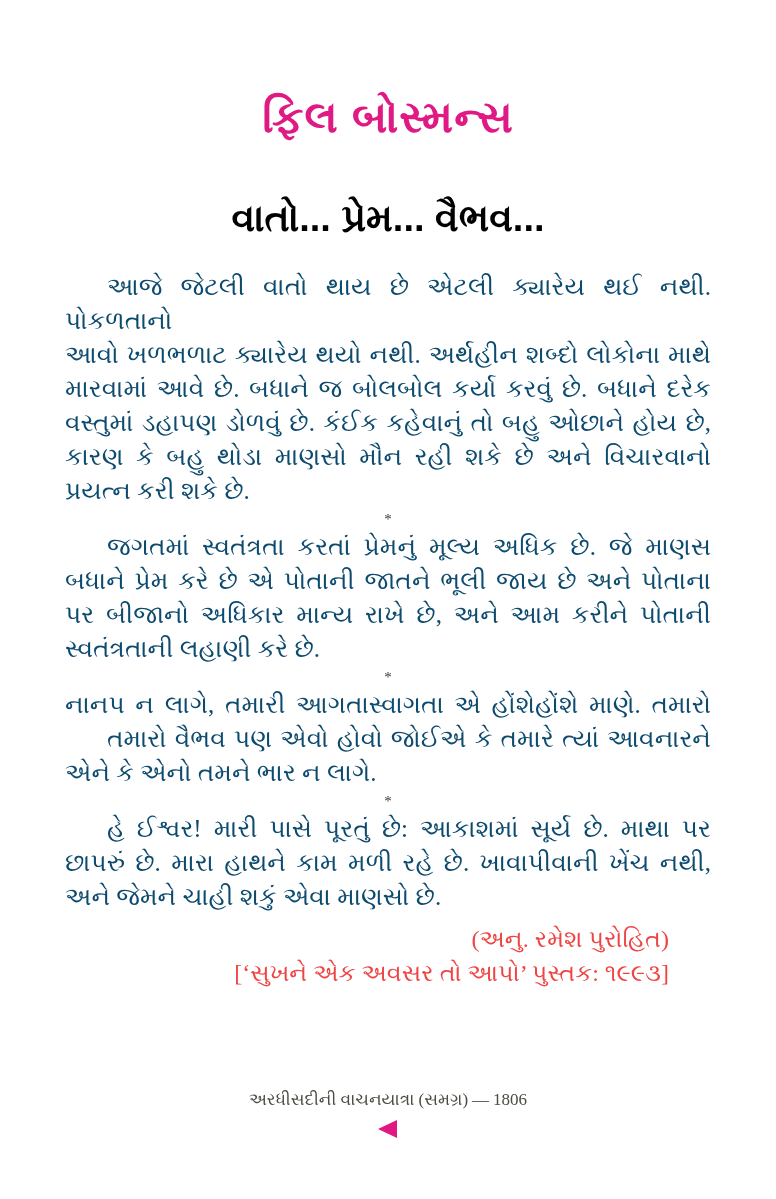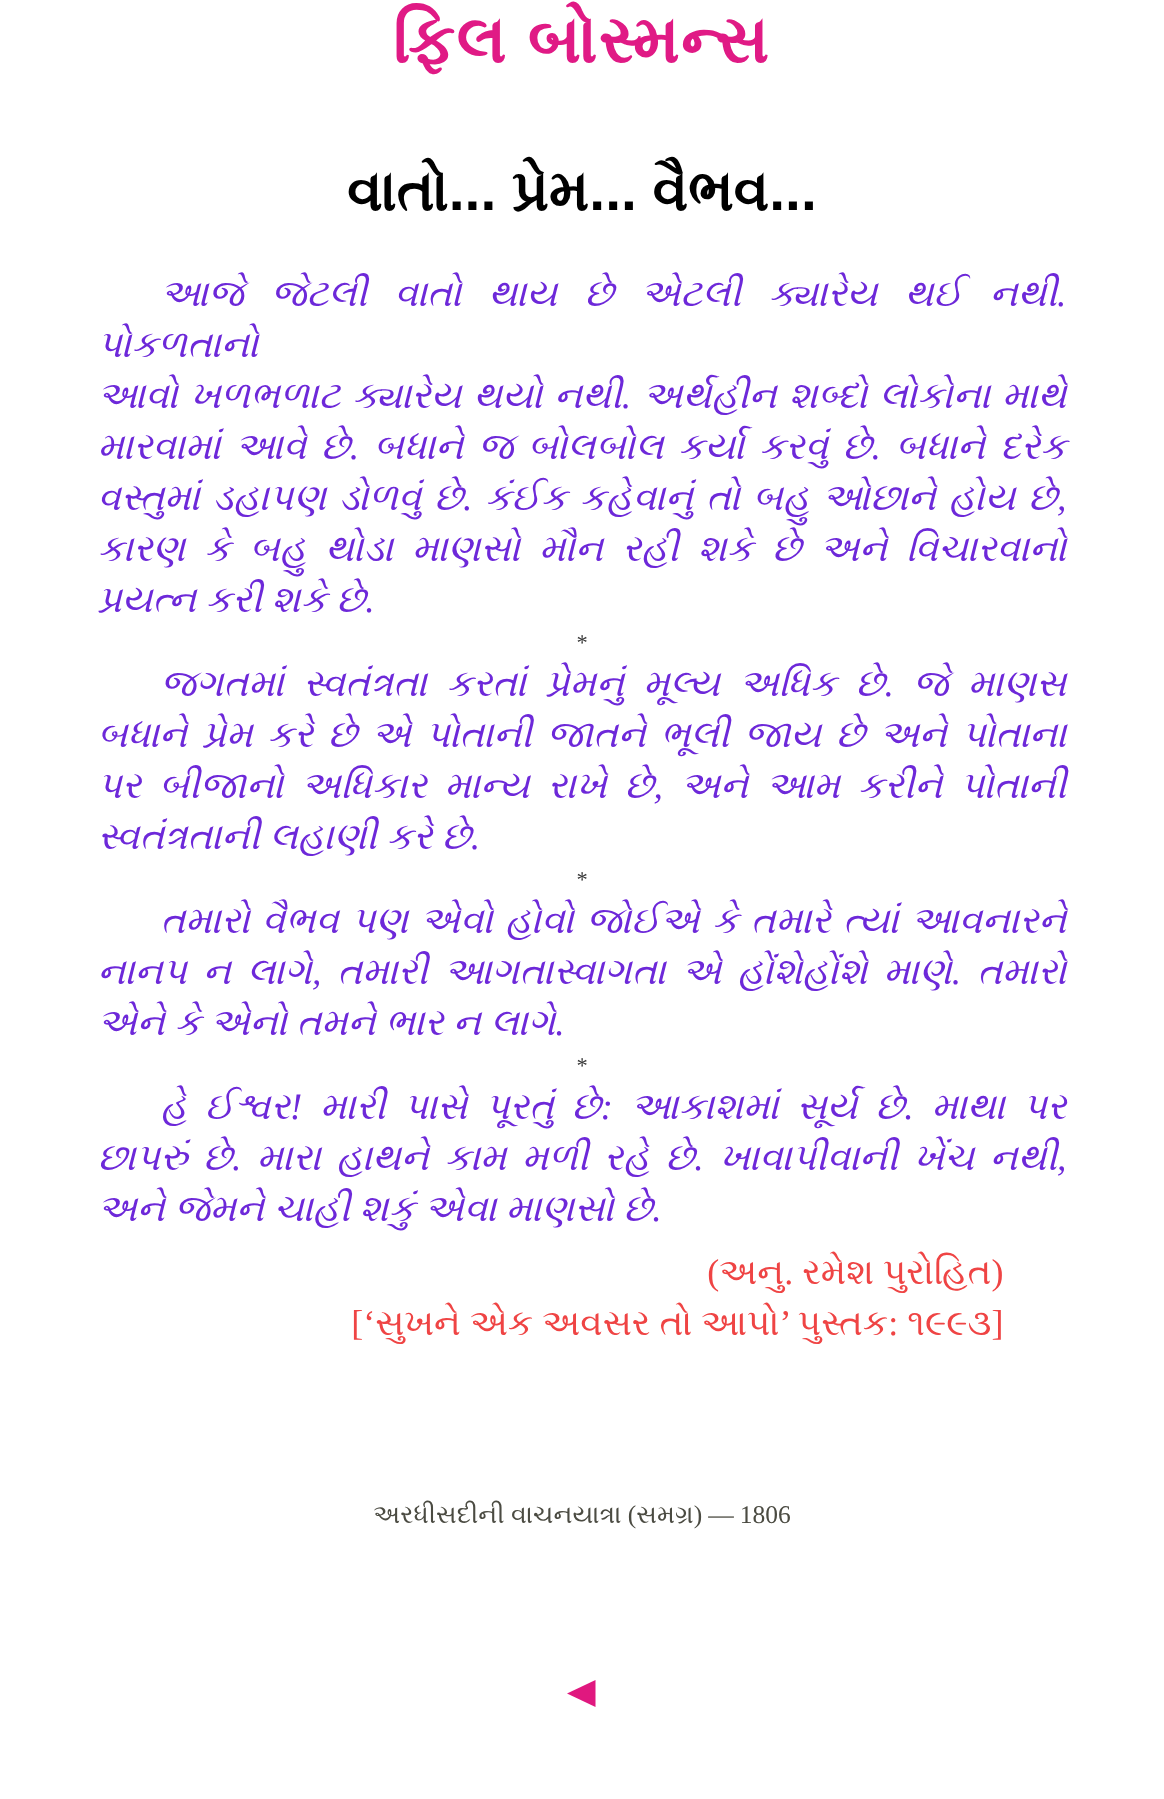--- a/index.html
+++ b/index.html
@@ -8,20 +8,21 @@
     height: 1199px;
     background: #ffffff;
     position: relative;
     font-family: "Liberation Serif", serif;
     color: #1f1f1f;
     overflow: hidden;
   }
   .page {
     width: 646px;
     margin: 0 auto;
+    padding-top: 90px;
   }
   .author {
     text-align: center;
     font-family: "Liberation Sans", sans-serif;
     font-weight: bold;
     font-size: 44px;
     line-height: 54px;
     color: #e01a85;
     letter-spacing: 1px;
   }
@@ -34,22 +35,21 @@
     margin-top: 50px;
     color: #000000;
   }
   .content { margin-top: 28px; }
   .para { margin: 0; }
   .line {
     font-size: 25px;
     line-height: 34px;
     text-align: justify;
     text-align-last: justify;
-    color: #6d28d9;
-    font-style: italic;
+    color: #0c4a6e;
   }
   .line.first { text-indent: 42px; }
   .line.last  { text-align: left; text-align-last: left; }
   .sep {
     text-align: center;
     font-size: 15px;
     line-height: 14px;
     margin: 4px 0;
     color: #3a3a3a;
   }
@@ -107,22 +107,22 @@
     <div class="para">
       <div class="line first">જગતમાં સ્વતંત્રતા કરતાં પ્રેમનું મૂલ્ય અધિક છે. જે માણસ</div>
       <div class="line">બધાને પ્રેમ કરે છે એ પોતાની જાતને ભૂલી જાય છે અને પોતાના</div>
       <div class="line">પર બીજાનો અધિકાર માન્ય રાખે છે, અને આમ કરીને પોતાની</div>
       <div class="line last">સ્વતંત્રતાની લહાણી કરે છે.</div>
     </div>
 
     <div class="sep">*</div>
 
     <div class="para">
+      <div class="line">નાનપ ન લાગે, તમારી આગતાસ્વાગતા એ હોંશેહોંશે માણે. તમારો</div>
       <div class="line first">તમારો વૈભવ પણ એવો હોવો જોઈએ કે તમારે ત્યાં આવનારને</div>
-      <div class="line">નાનપ ન લાગે, તમારી આગતાસ્વાગતા એ હોંશેહોંશે માણે. તમારો</div>
       <div class="line last">એને કે એનો તમને ભાર ન લાગે.</div>
     </div>
 
     <div class="sep">*</div>
 
     <div class="para">
       <div class="line first">હે ઈશ્વર! મારી પાસે પૂરતું છે: આકાશમાં સૂર્ય છે. માથા પર</div>
       <div class="line">છાપરું છે. મારા હાથને કામ મળી રહે છે. ખાવાપીવાની ખેંચ નથી,</div>
       <div class="line last">અને જેમને ચાહી શકું એવા માણસો છે.</div>
     </div>

